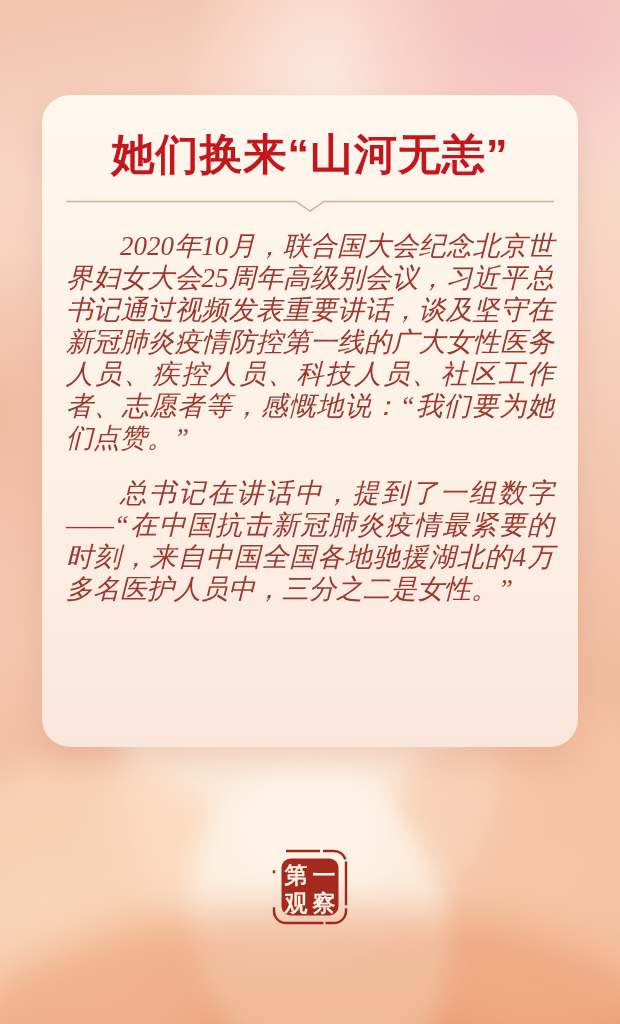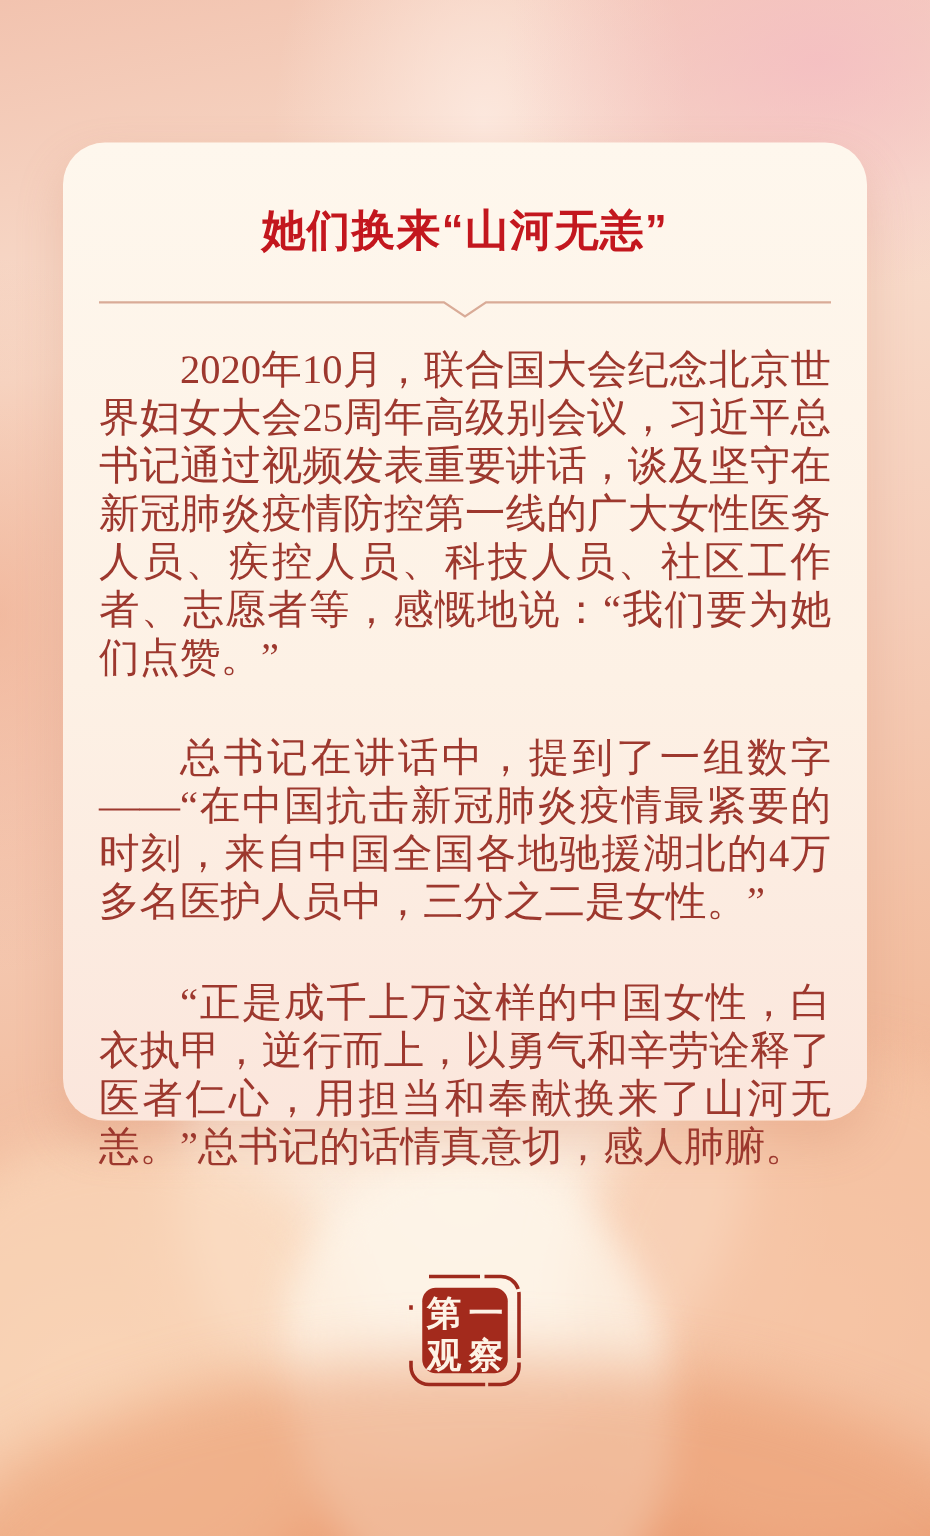--- a/index.html
+++ b/index.html
@@ -65,37 +65,38 @@
     box-sizing:border-box;
     padding:0 24px;
     border-radius:28px;
     background:linear-gradient(180deg,var(--card-top) 0%,#FDF1E5 55%,var(--card-bottom) 100%);
     box-shadow:0 14px 30px rgba(213,138,108,0.28);
   }
   .card h1{
     margin:36px 0 16px;
     font-family:"Liberation Sans","DejaVu Sans",sans-serif;
     font-weight:900;
-    font-size:29px;
+    font-size:43px;
     line-height:46px;
     color:var(--title-red);
     text-align:center;
     letter-spacing:1px;
     white-space:nowrap;
   }
   .divider{margin-top:23px;height:13px;line-height:0;text-align:center;}
   .card p{
     margin:17px 0 0;
     font-size:27px;
     line-height:32px;
     color:var(--body-red);
     text-align:justify;
     text-indent:2em;
+    font-style:italic;
   }
-  .card p + p{margin-top:35px;}
+  .card p + p{margin-top:23px;}
   .seal-block{
     position:absolute;
     left:0;right:0;top:848px;
     text-align:center;
   }
   .seal-block svg{display:block;margin:0 auto;}
   .issue{
     margin-top:4px;
     font-family:"Liberation Sans","DejaVu Sans",sans-serif;
     font-size:17px;
@@ -118,21 +119,20 @@
     <h1>她们换来“山河无恙”</h1>
 
     <div class="divider">
       <svg width="488" height="13" viewBox="0 0 488 13">
         <path d="M0 1.5 H230 L244 11 L258 1.5 H488" fill="none" stroke="#D9AB97" stroke-width="1.5"></path>
       </svg>
     </div>
 
     <p>2020年10月，联合国大会纪念北京世界妇女大会25周年高级别会议，习近平总书记通过视频发表重要讲话，谈及坚守在新冠肺炎疫情防控第一线的广大女性医务人员、疾控人员、科技人员、社区工作者、志愿者等，感慨地说：“我们要为她们点赞。”</p>
     <p>总书记在讲话中，提到了一组数字——“在中国抗击新冠肺炎疫情最紧要的时刻，来自中国全国各地驰援湖北的4万多名医护人员中，三分之二是女性。”</p>
-    <p>“正是成千上万这样的中国女性，白衣执甲，逆行而上，以勇气和辛劳诠释了医者仁心，用担当和奉献换来了山河无恙。”总书记的话情真意切，感人肺腑。</p>
   </div>
 
   <div class="seal-block">
     <svg width="78" height="78" viewBox="0 0 78 78">
       <rect x="3" y="3" width="72" height="72" rx="12" fill="none" stroke="#9E2A1D" stroke-width="2.4" stroke-dasharray="34 3 26 2 44 3 30 2 60"></rect>
       <rect x="10.5" y="10.5" width="57" height="57" rx="9" fill="#A32A1C"></rect>
       <text x="25" y="35" text-anchor="middle" fill="#FDF3E6" font-size="23" font-weight="bold" font-family="'Liberation Serif','DejaVu Serif',serif">第</text>
       <text x="53" y="35" text-anchor="middle" fill="#FDF3E6" font-size="23" font-weight="bold" font-family="'Liberation Serif','DejaVu Serif',serif">一</text>
       <text x="25" y="63" text-anchor="middle" fill="#FDF3E6" font-size="23" font-weight="bold" font-family="'Liberation Serif','DejaVu Serif',serif">观</text>
       <text x="53" y="63" text-anchor="middle" fill="#FDF3E6" font-size="23" font-weight="bold" font-family="'Liberation Serif','DejaVu Serif',serif">察</text>

